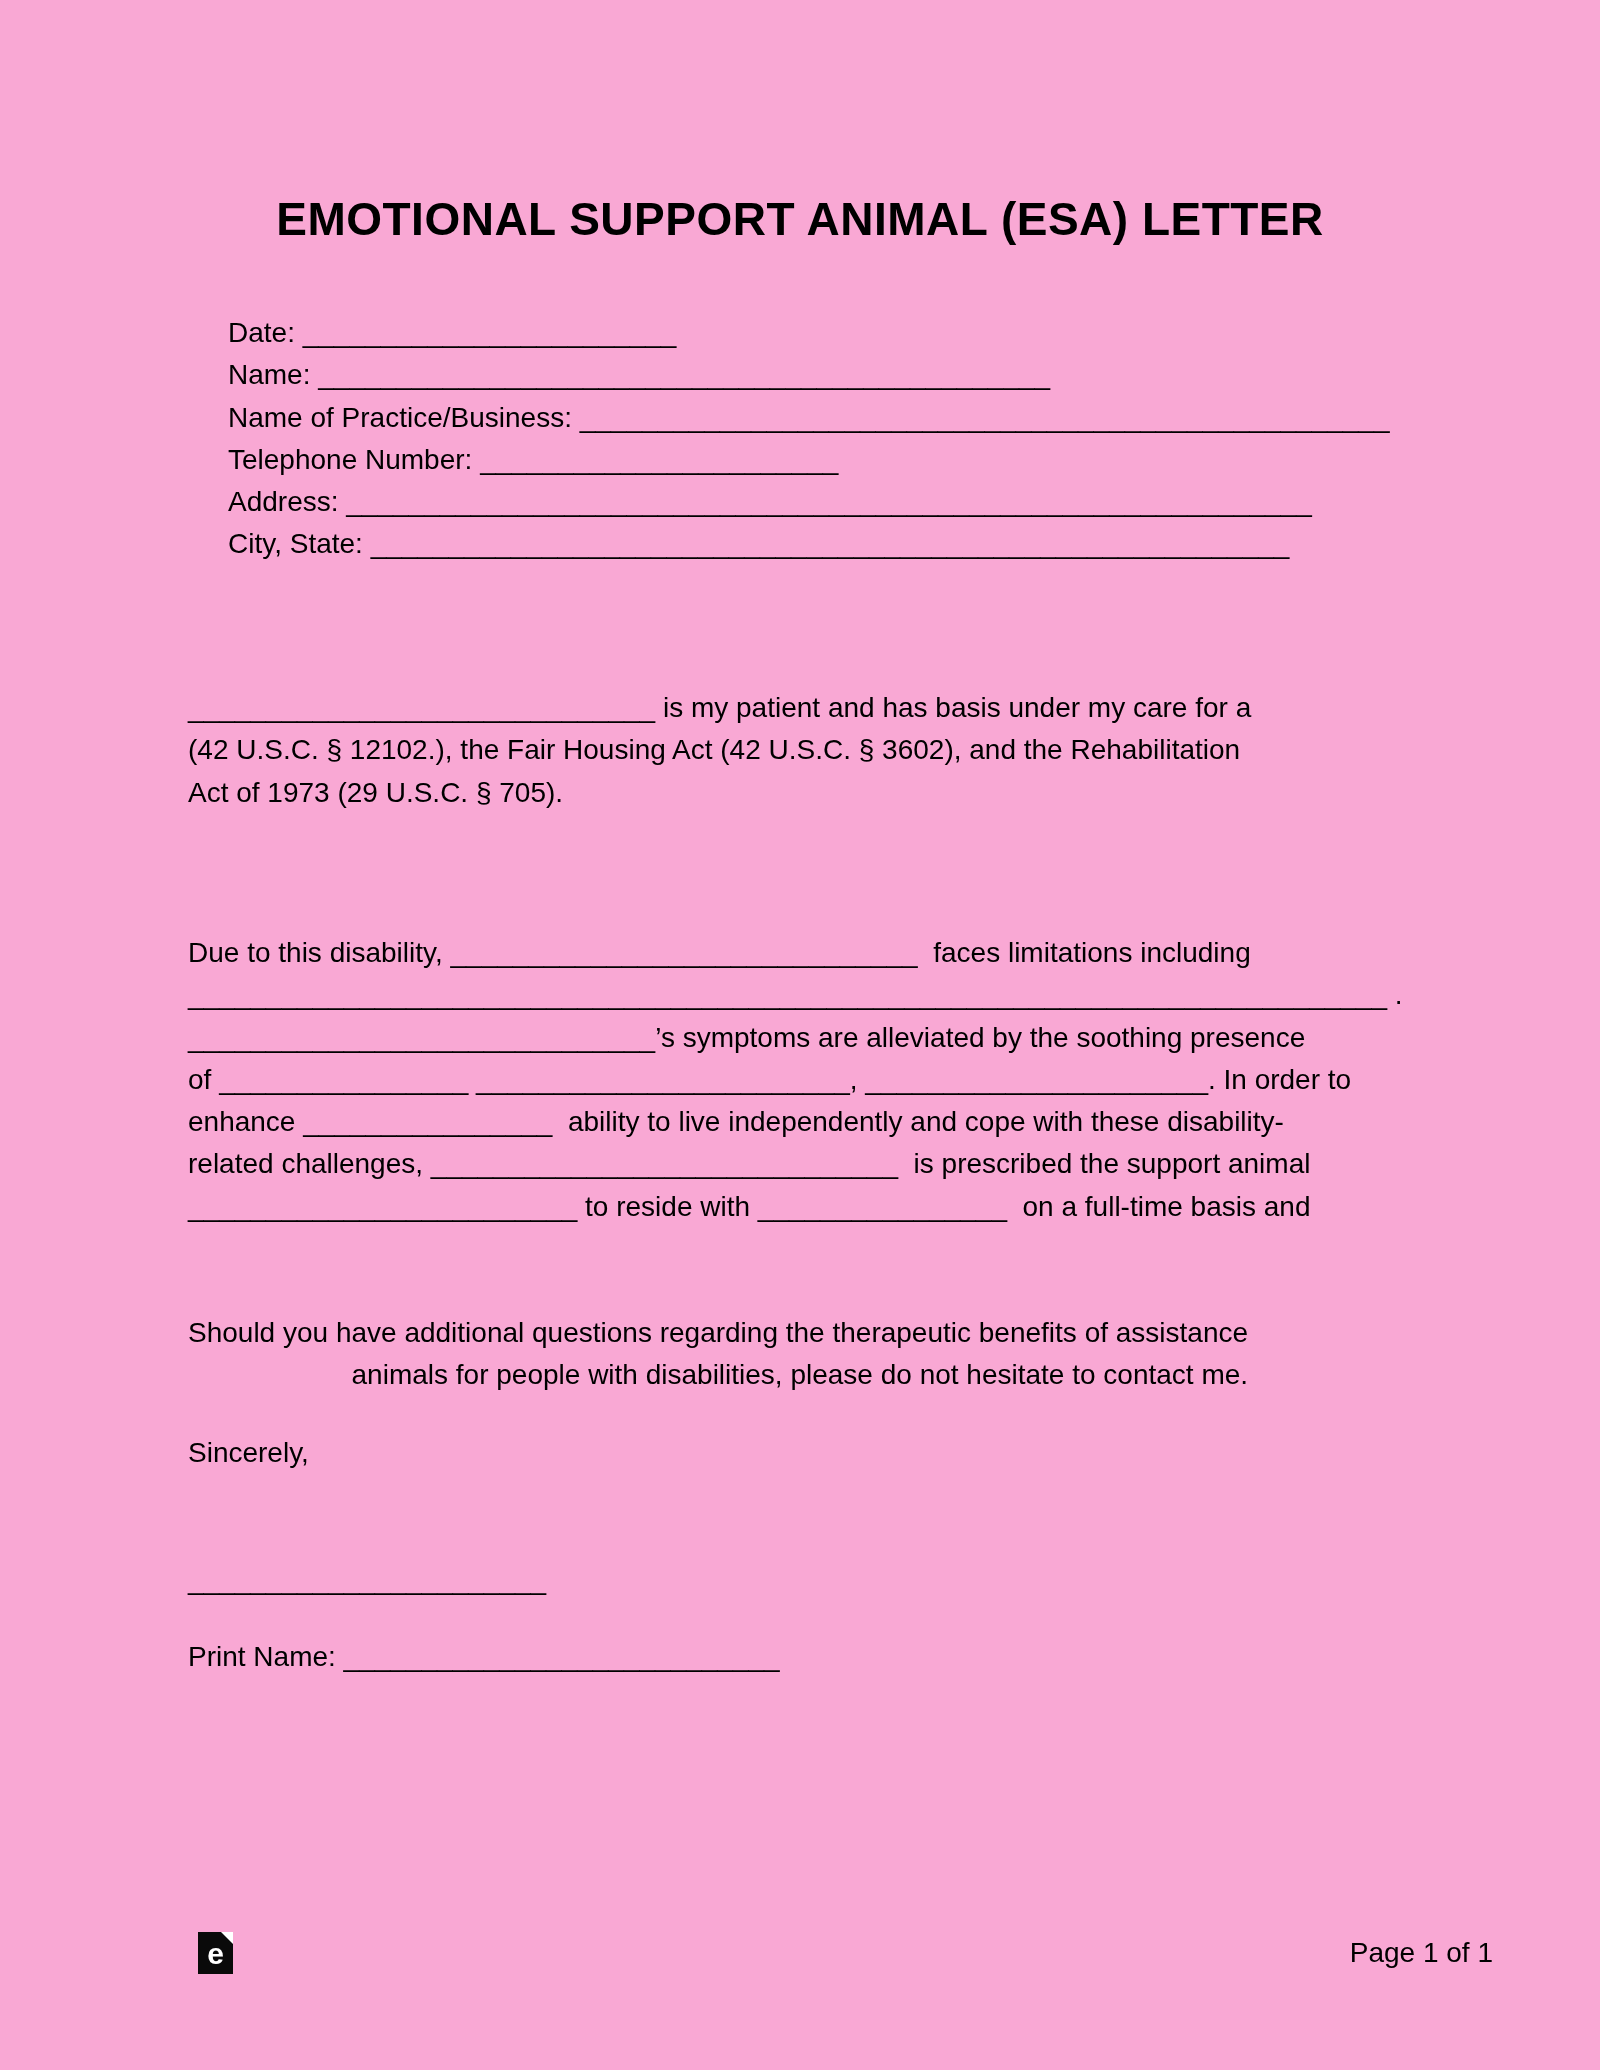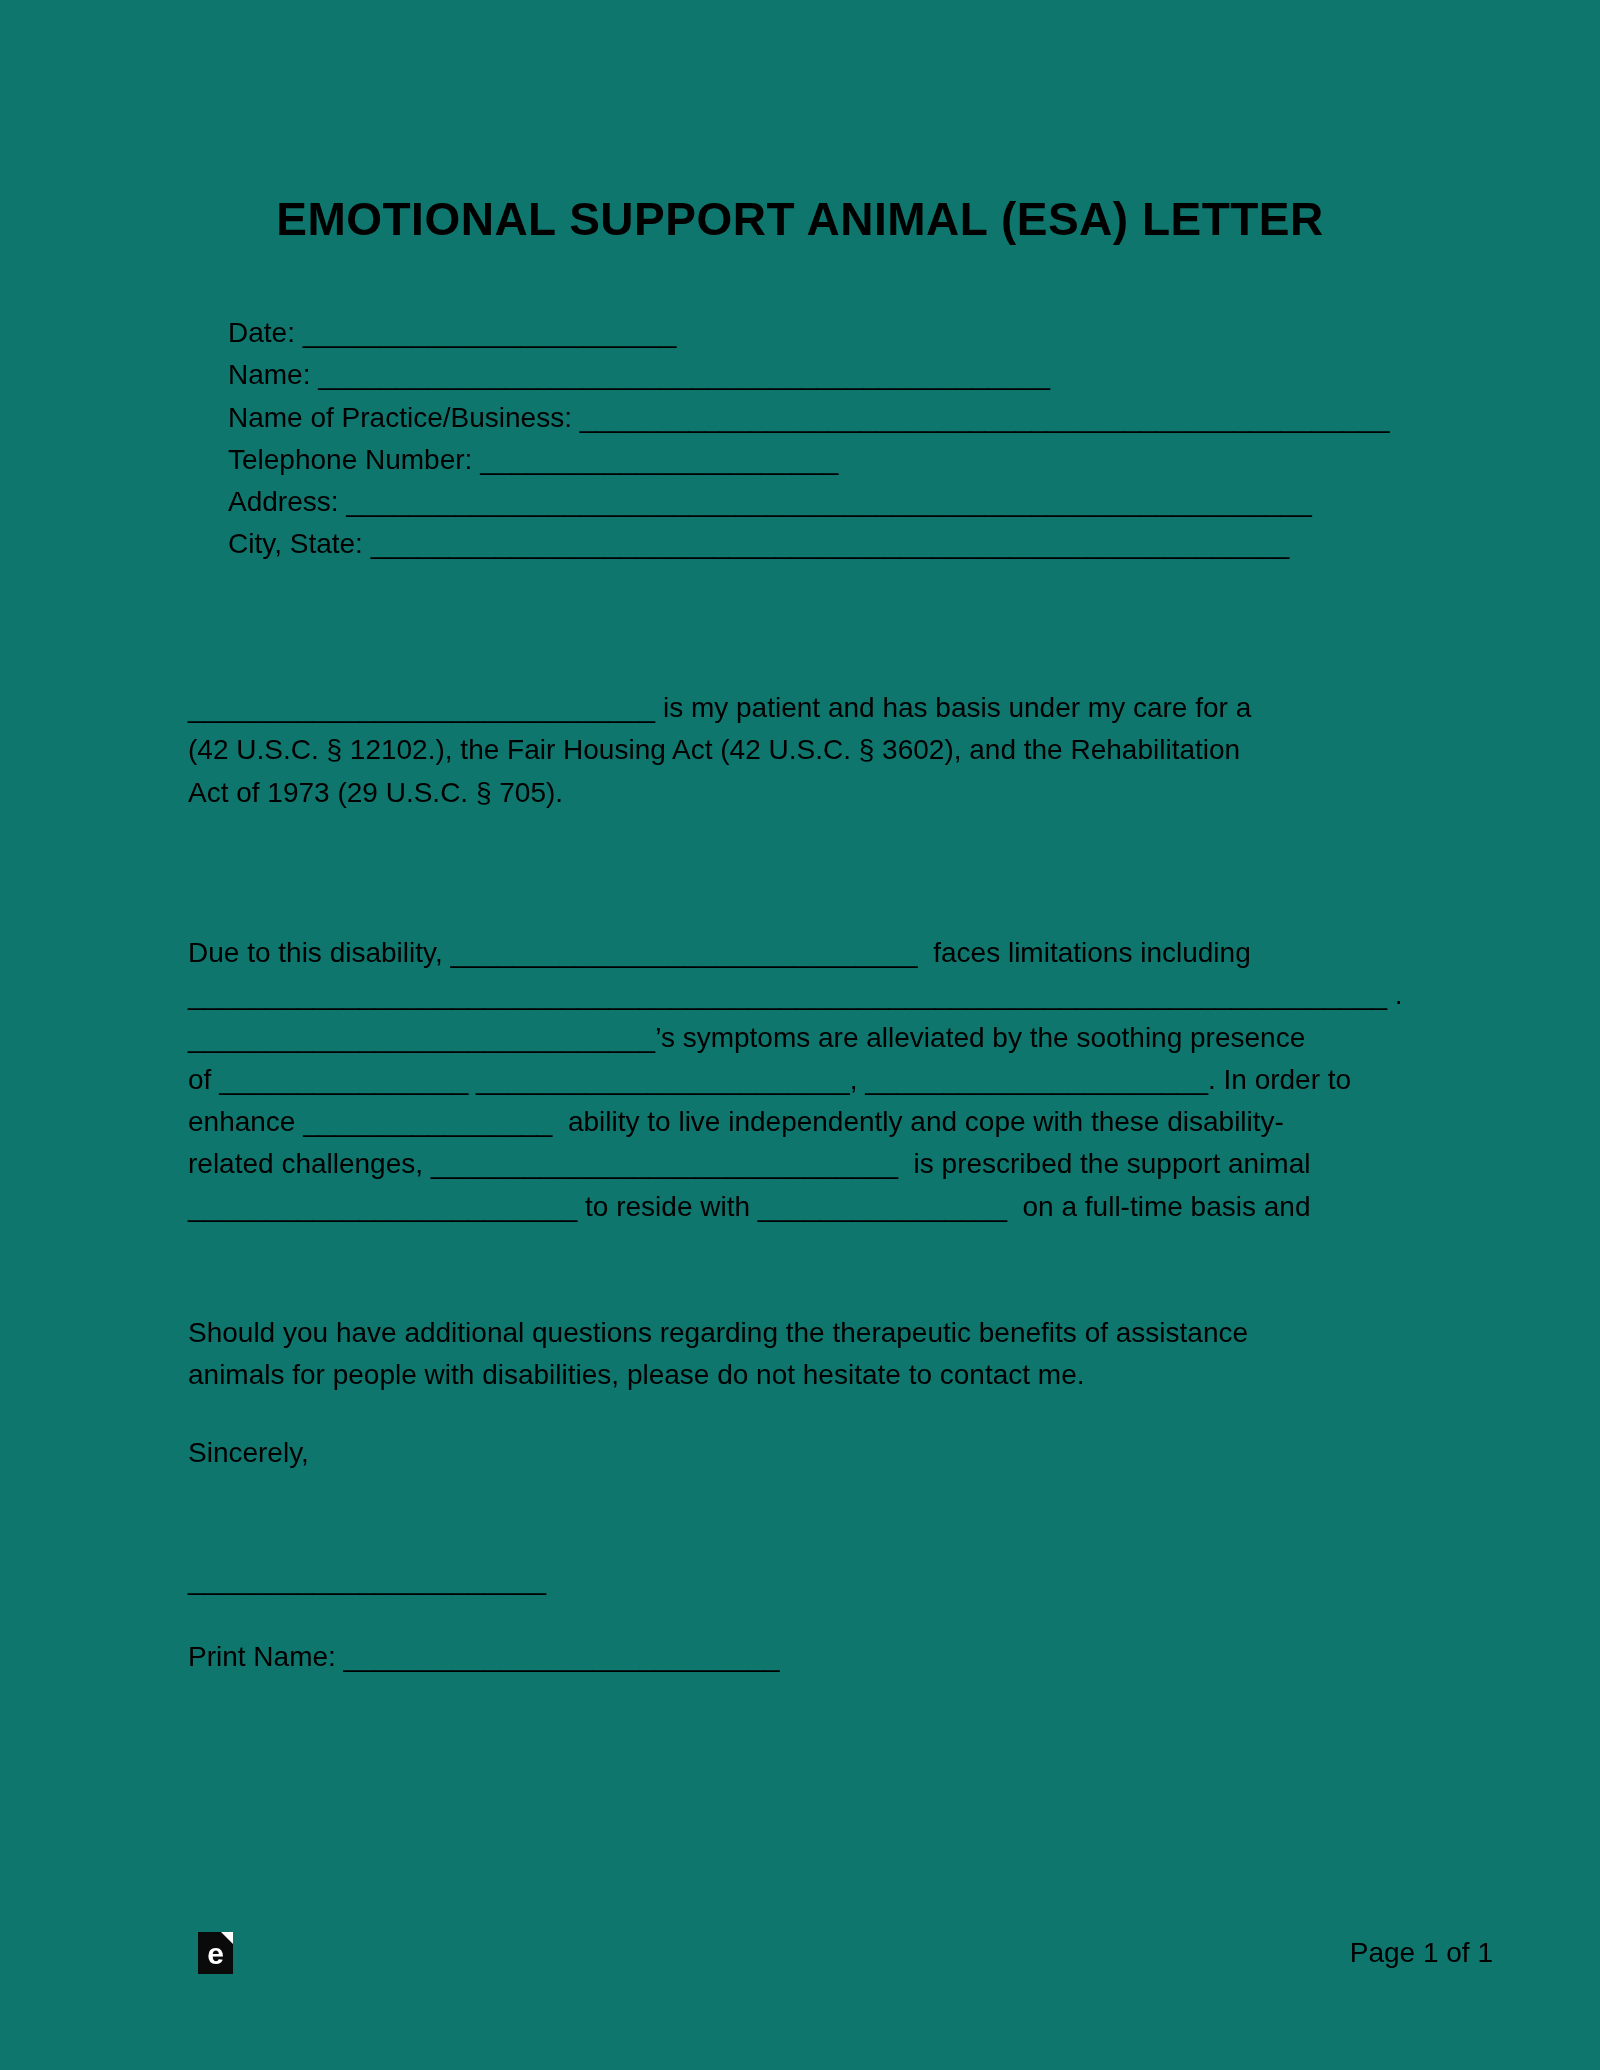--- a/index.html
+++ b/index.html
@@ -1,20 +1,20 @@
 <!DOCTYPE html>
 <html><head>
 <meta charset="utf-8">
 <style>
   html,body{margin:0;padding:0;background:#ffffff;}
   .page{
     position:relative;
     width:1600px;
     height:2070px;
-    background:#0f766e;
+    background:#f9a8d4;
     font-family:"Liberation Sans", sans-serif;
     color:#000000;
     overflow:hidden;
   }
   .abs{position:absolute;}
   .doc-title{
     left:0; top:192px; width:100%;
     text-align:center;
     font-size:46px;
     font-weight:bold;
@@ -81,21 +81,21 @@
   <div class="abs block" style="top:932px;">
     <div class="ln">Due to this disability, ______________________________  faces limitations including</div>
     <div class="ln">_____________________________________________________________________________ .</div>
     <div class="ln">______________________________’s symptoms are alleviated by the soothing presence</div>
     <div class="ln">of ________________ ________________________, ______________________. In order to</div>
     <div class="ln">enhance ________________  ability to live independently and cope with these disability-</div>
     <div class="ln">related challenges, ______________________________  is prescribed the support animal</div>
     <div class="ln">_________________________ to reside with ________________  on a full-time basis and</div>
   </div>
 
-  <div class="abs block" style="top:1312px;">
+  <div class="abs block" style="top:1312px;text-align:right;">
     <div class="ln">Should you have additional questions regarding the therapeutic benefits of assistance</div>
     <div class="ln">animals for people with disabilities, please do not hesitate to contact me.</div>
   </div>
 
   <div class="abs block" style="top:1432px;">
     <div class="ln">Sincerely,</div>
   </div>
 
   <div class="abs block" style="top:1559px;">
     <div class="ln">_______________________</div>

